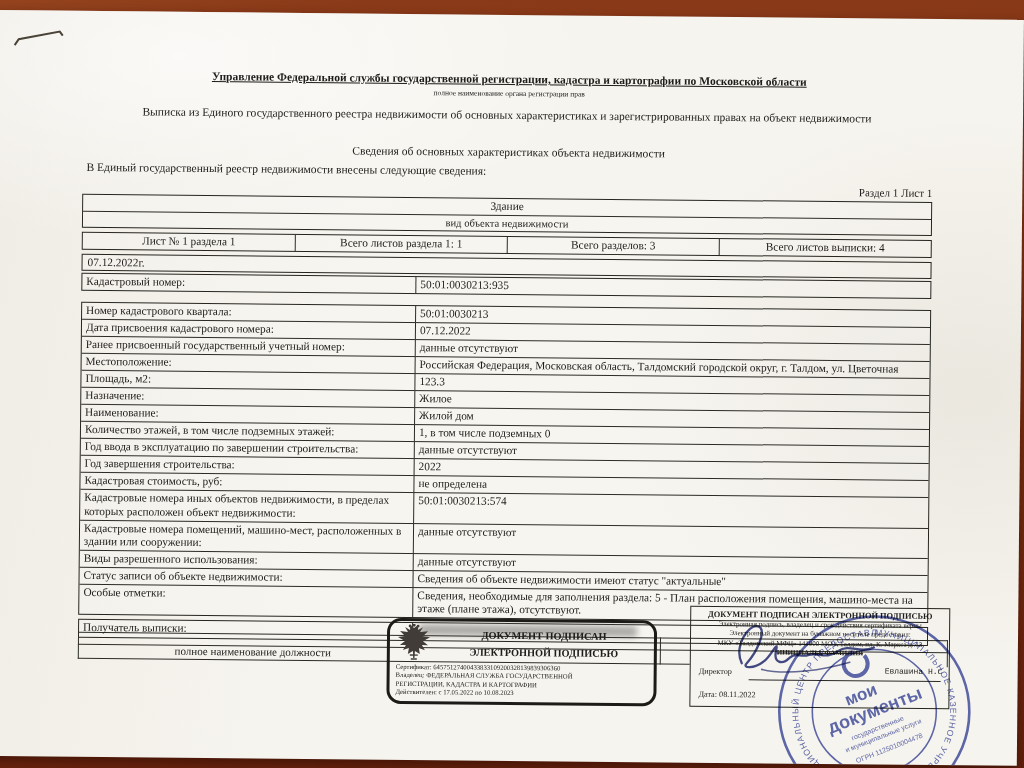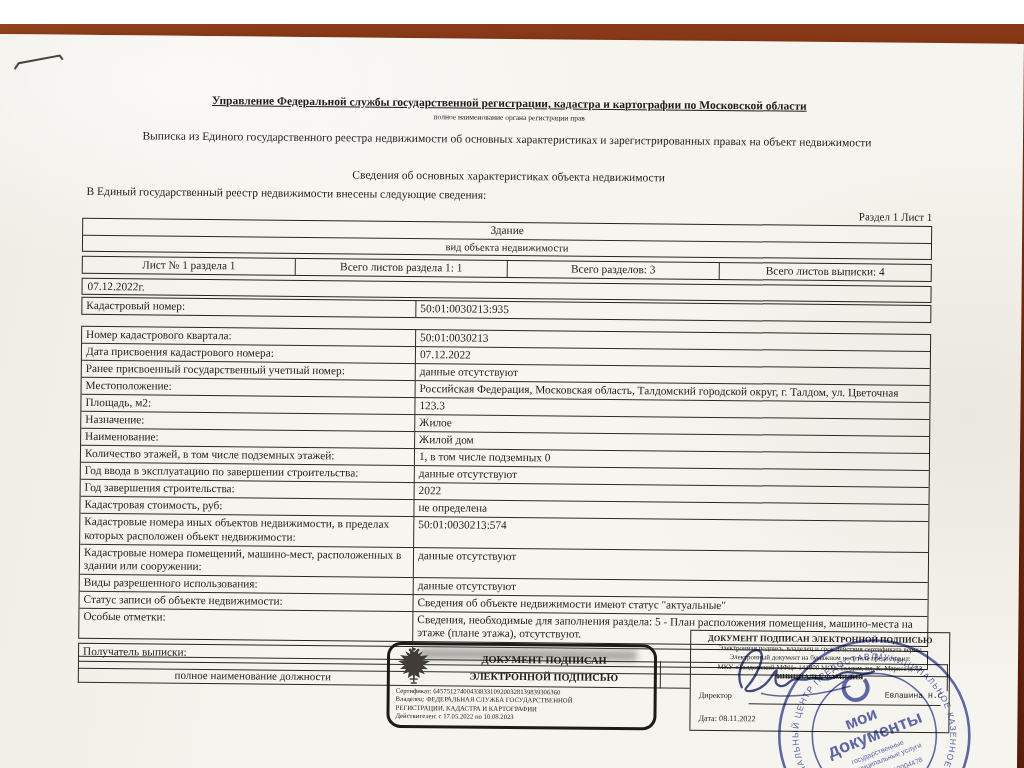--- a/index.html
+++ b/index.html
@@ -1,18 +1,18 @@
 <!DOCTYPE html>
 <html><head>
 <meta charset="utf-8">
 <style>
   html,body{margin:0;padding:0;width:1024px;height:768px;overflow:hidden;
     font-family:"Liberation Serif",serif;}
   .desk{position:absolute;inset:0;
-    background:linear-gradient(175deg,#94431e 0%,#8a3a18 4%,#7c2f12 55%,#5f1f0c 100%);margin-top:24px;}
+    background:linear-gradient(175deg,#94431e 0%,#8a3a18 4%,#7c2f12 55%,#5f1f0c 100%);}
   .paper{position:absolute;left:-4px;top:10px;width:1028px;height:746px;
     background:
       radial-gradient(ellipse 700px 320px at 18% 6%, rgba(255,255,255,.65), rgba(255,255,255,0) 60%),
       radial-gradient(ellipse 500px 400px at 95% 50%, rgba(205,198,185,.28), rgba(255,255,255,0) 70%),
       linear-gradient(100deg, rgba(214,208,196,.22), rgba(255,255,255,0) 35%),
       #f6f4ee;
     transform:rotate(0.55deg);transform-origin:top left;
     box-shadow:0 4px 10px rgba(40,10,0,.5);overflow:hidden;color:#1e1d1b;}
   .abs{position:absolute;}
   .ctr{text-align:center;width:100%;}

